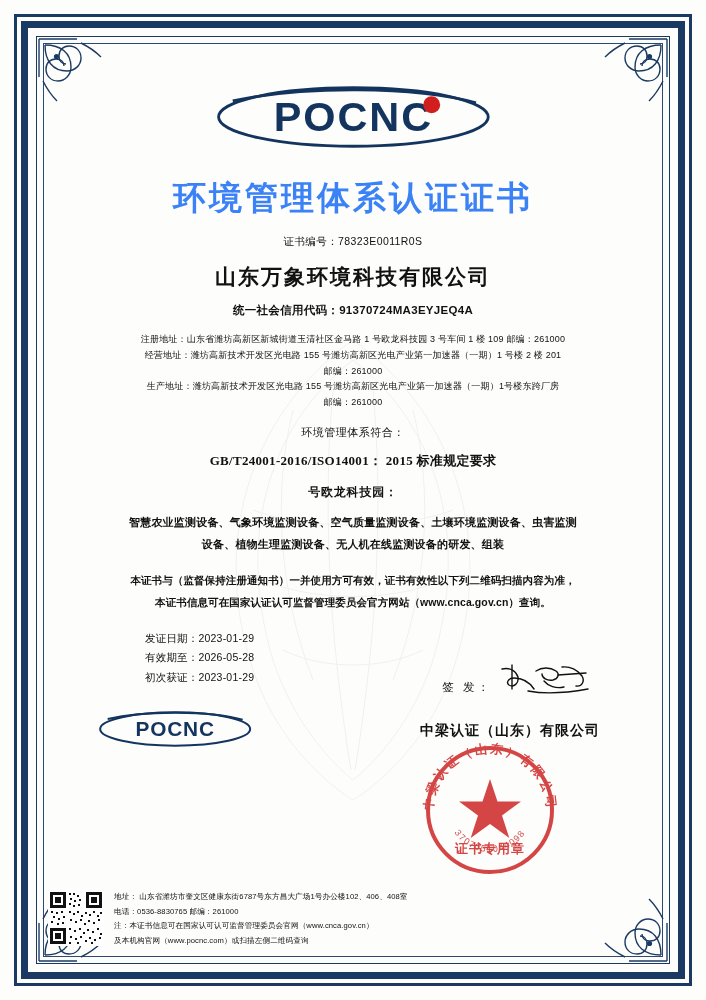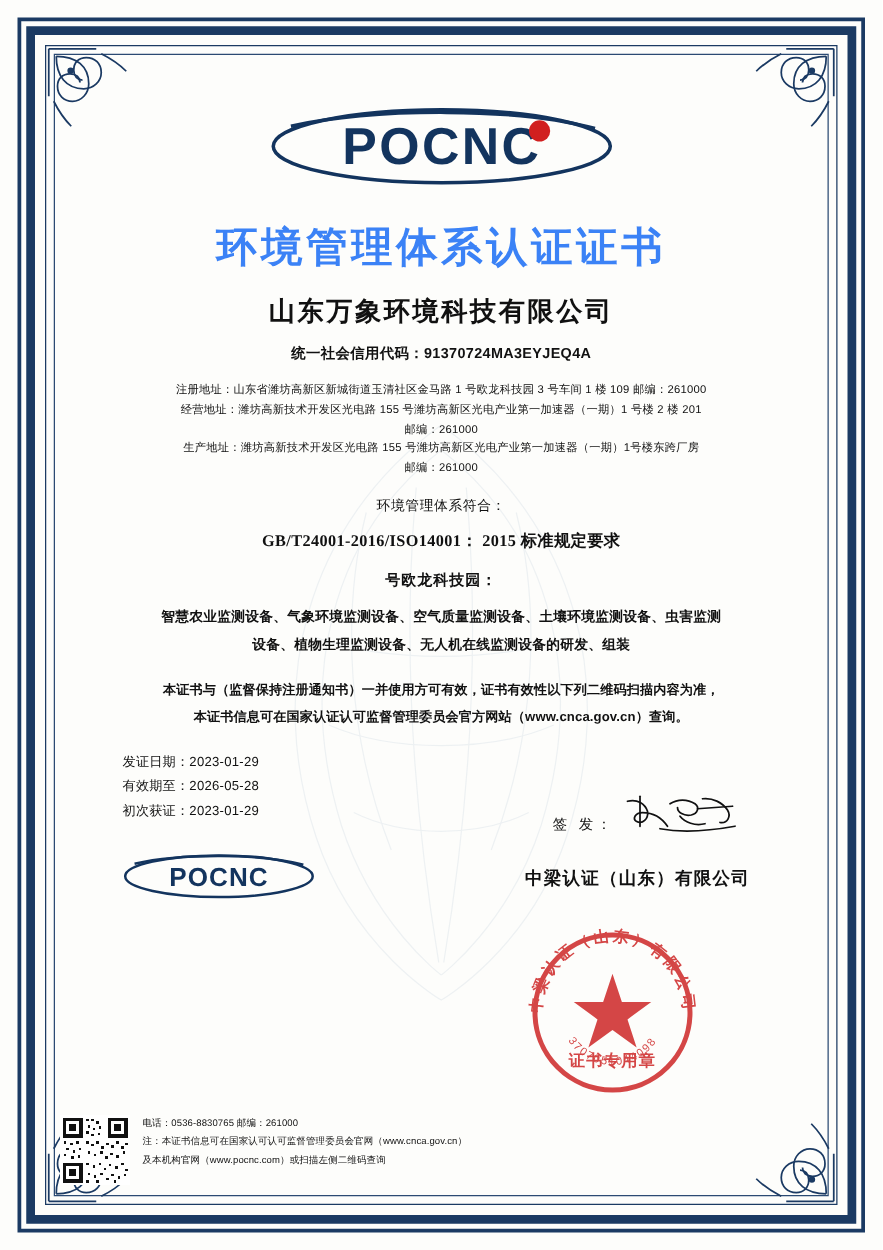--- a/index.html
+++ b/index.html
@@ -162,20 +162,21 @@
     display: flex;
     align-items: flex-start;
     justify-content: space-between;
     padding: 0 10px 0 50px;
   }
   .dates {
     text-align: left;
     font-size: 10.5px;
     line-height: 1.85;
     letter-spacing: .2px;
+    margin-left: 47px;
   }
   .sign-wrap {
     position: relative;
     margin-top: 32px;
     margin-right: 58px;
     display: flex;
     align-items: flex-end;
   }
   .sign-label {
     font-size: 11.5px;
@@ -318,20 +319,21 @@
       <svg viewBox="0 0 300 70">
         <ellipse cx="150" cy="35" rx="143" ry="31" fill="none" stroke="#13345e" stroke-width="3"></ellipse>
         <path d="M22 18 C95 2 215 2 280 20" fill="none" stroke="#13345e" stroke-width="3"></path>
         <text x="150" y="50" text-anchor="middle" font-family="Liberation Sans, sans-serif" font-size="44" font-weight="bold" fill="#13345e" letter-spacing="2">POCNC</text>
         <circle cx="233" cy="22" r="9" fill="#d11f1f"></circle>
       </svg>
     </div>
 
     <div class="title-cn">环境管理体系认证证书</div>
 
+    <div class="cert-no">证书编号：78323E0011R0S</div>
 
     <div class="company">山东万象环境科技有限公司</div>
 
     <div class="credit-code">统一社会信用代码：91370724MA3EYJEQ4A</div>
 
     <div class="addr-block">
       <div class="row">注册地址：山东省潍坊高新区新城街道玉清社区金马路 1 号欧龙科技园 3 号车间 1 楼 109     邮编：261000</div>
       <div class="row">经营地址：潍坊高新技术开发区光电路 155 号潍坊高新区光电产业第一加速器（一期）1 号楼 2 楼 201</div>
       <div class="row">邮编：261000</div>
       <div class="row">生产地址：潍坊高新技术开发区光电路 155 号潍坊高新区光电产业第一加速器（一期）1号楼东跨厂房</div>
@@ -468,19 +470,20 @@
             <rect x="41" y="47" width="2" height="2"></rect>
             <rect x="46" y="49" width="2" height="2"></rect>
           <rect x="51" y="47" width="2" height="2"></rect>
           <rect x="21" y="52" width="2" height="2"></rect>
             <rect x="29" y="52" width="2" height="2"></rect>
             <rect x="43" y="52" width="2" height="2"></rect>
         </g>
       </svg>
     </div>
     <div class="footer-text">
+      <div>地址：  山东省潍坊市奎文区健康东街6787号东方昌大广场1号办公楼102、406、408室</div>
       <div>电话：0536-8830765          邮编：261000</div>
       <div>注：本证书信息可在国家认可认可监督管理委员会官网（www.cnca.gov.cn）</div>
       <div>及本机构官网（www.pocnc.com）或扫描左侧二维码查询</div>
     </div>
   </div>
 
 </div>
 
 </body></html>

